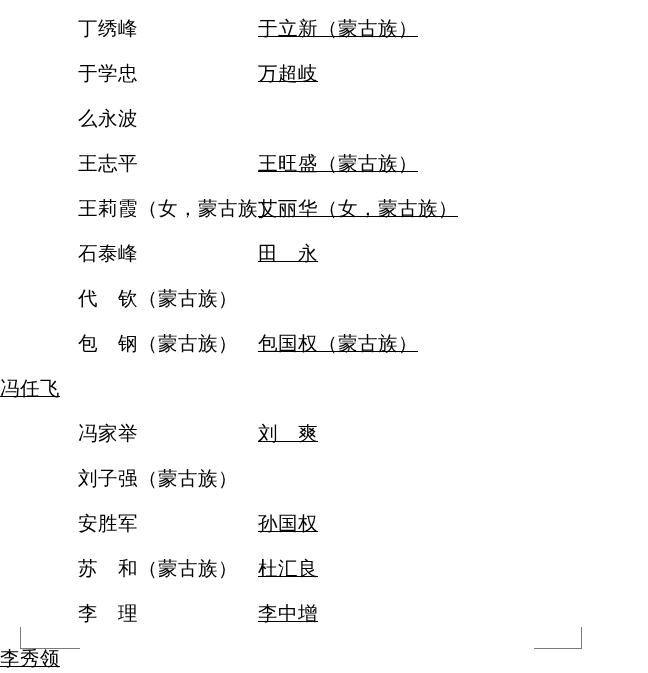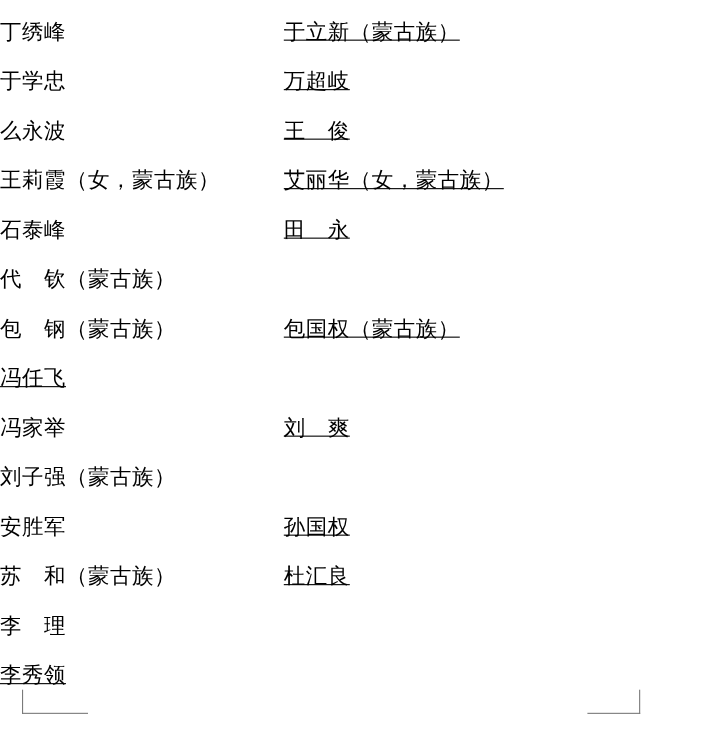--- a/index.html
+++ b/index.html
@@ -39,20 +39,21 @@
 
   .col {
     font-size: 19.5px;
     line-height: 1.2;
     letter-spacing: 0.5px;
     white-space: pre;
   }
 
   .col-left {
     width: 258px;
+    padding-left: 78px;
     box-sizing: border-box;
   }
 
   .col-right {
     width: 312px;
     box-sizing: border-box;
     text-decoration: underline;
   }
 
   
@@ -97,23 +98,26 @@
       <div class="col col-right">于立新（蒙古族）</div>
     </div>
 
     <div class="name-row">
       <div class="col col-left">于学忠</div>
       <div class="col col-right">万超岐</div>
     </div>
 
     <div class="name-row">
       <div class="col col-left">么永波</div>
-      <div class="col col-right">王　俊</div>
     </div>
 
+    <div class="name-row">
+      <div class="col col-left">王志平</div>
+      <div class="col col-right">王旺盛（蒙古族）</div>
+    </div>
 
     <div class="name-row">
       <div class="col col-left">王莉霞（女，蒙古族）</div>
       <div class="col col-right">艾丽华（女，蒙古族）</div>
     </div>
 
     <div class="name-row">
       <div class="col col-left">石泰峰</div>
       <div class="col col-right">田　永</div>
     </div>
@@ -145,20 +149,21 @@
       <div class="col col-right">孙国权</div>
     </div>
 
     <div class="name-row">
       <div class="col col-left">苏　和（蒙古族）</div>
       <div class="col col-right">杜汇良</div>
     </div>
 
     <div class="name-row">
       <div class="col col-left">李　理</div>
+      <div class="col col-right">李中增</div>
     </div>
 
     <div class="name-row">
       <div class="col col-right">李秀领</div>
     </div>
 
   </div>
 
   <div class="mark mark-h-left"></div>
   <div class="mark mark-v-left"></div>

